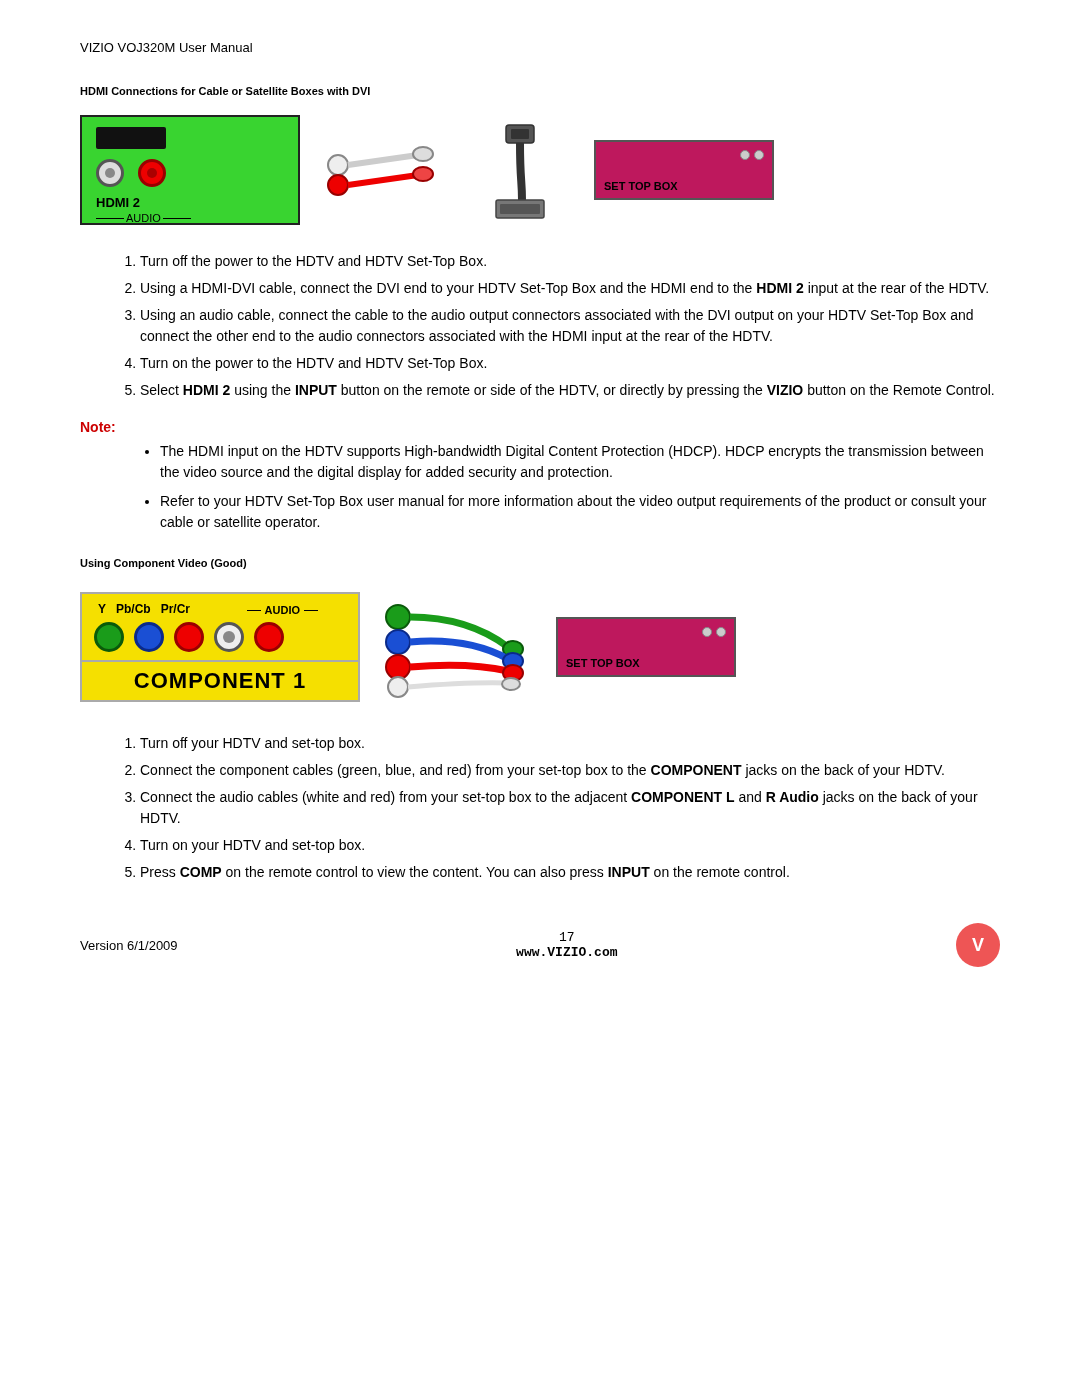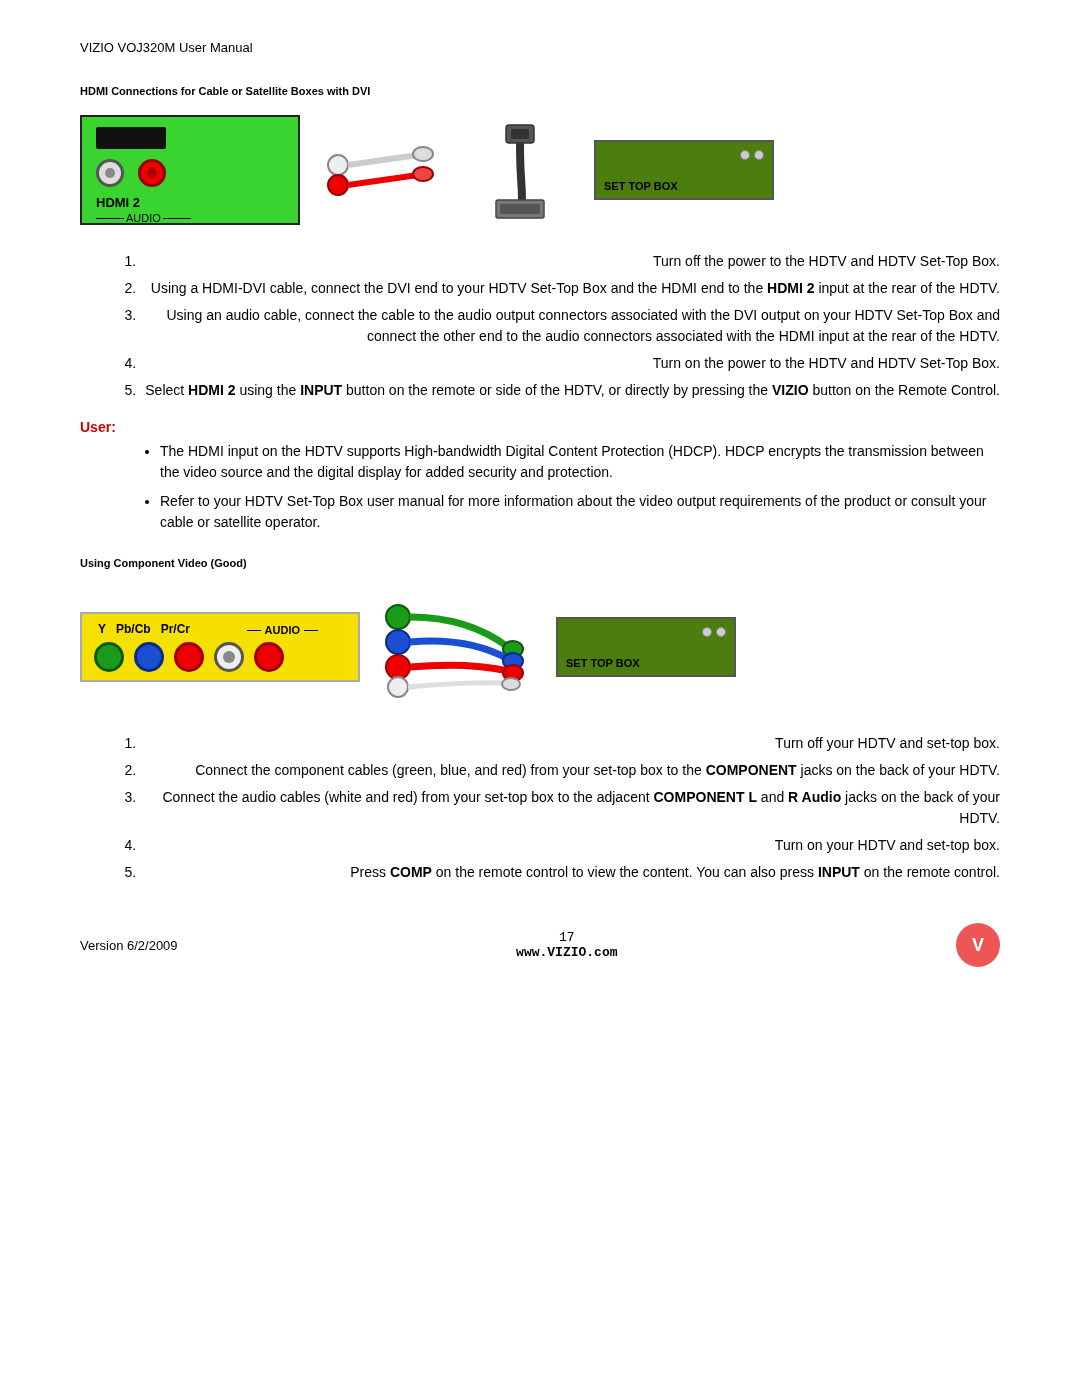--- a/index.html
+++ b/index.html
@@ -86,21 +86,21 @@
     }
     
     .dvi-area {
       width: 110px;
       height: 100px;
       flex-shrink: 0;
     }
     
     .set-top-box {
       border: 2px solid #555;
-      background: #4d7c0f;
+      background: #be185d;
       width: 180px;
       height: 60px;
       display: flex;
       flex-direction: column;
       justify-content: flex-end;
       padding: 6px 8px;
       position: relative;
       flex-shrink: 0;
     }
     .stb-buttons {
@@ -118,21 +118,20 @@
       background: #ccc;
     }
     .stb-label {
       font-size: 11px;
       font-weight: bold;
       color: #000;
     }
     
     .instructions {
       margin: 26px 0 18px 0;
-      text-align: right;
     }
     ol {
       margin-left: 60px;
     }
     ol li {
       margin-bottom: 6px;
       line-height: 1.5;
     }
     .note-label {
       color: #c00;
@@ -295,21 +294,21 @@
 <div class="instructions">
   <ol>
     <li><span>Turn off the power to the HDTV and HDTV Set-Top Box.</span></li>
     <li>Using a HDMI-DVI cable, connect the DVI end to your HDTV Set-Top Box and the HDMI end to the <strong>HDMI 2</strong> input at the rear of the HDTV.</li>
     <li><span>Using an audio cable, connect the cable to the audio output connectors associated with the DVI output on your HDTV Set-Top Box and connect the other end to the audio connectors associated with the HDMI input at the rear of the HDTV.</span></li>
     <li><span>Turn on the power to the HDTV and HDTV Set-Top Box.</span></li>
     <li>Select <strong>HDMI 2</strong> using the <strong>INPUT</strong> button on the remote or side of the HDTV, or directly by pressing the <strong>VIZIO</strong> button on the Remote Control.</li>
   </ol>
 </div>
 
-<div class="note-label">User:</div>
+<div class="note-label">Note:</div>
 <ul class="note-list">
   <li><span>The HDMI input on the HDTV supports High-bandwidth Digital Content Protection (HDCP). HDCP encrypts the transmission between the video source and the digital display for added security and protection.</span></li>
   <li><span>Refer to your HDTV Set-Top Box user manual for more information about the video output requirements of the product or consult your cable or satellite operator.</span></li>
 </ul>
 
 <div class="section-title">Using Component Video (Good)</div>
 
 <div class="diagram-row">
 
   <div class="component-panel">
@@ -329,20 +328,21 @@
       <div class="comp-jacks">
         <div class="comp-jack green"></div>
         <div class="comp-jack blue"></div>
         <div class="comp-jack red2"></div>
         <div class="comp-jack white">
           <div style="width:12px;height:12px;border-radius:50%;background:#888;margin:6px auto;"></div>
         </div>
         <div class="comp-jack red3"></div>
       </div>
     </div>
+    <div class="component-bottom">COMPONENT 1</div>
   </div>
 
   <div style="width:160px;height:120px;flex-shrink:0;">
     <svg width="160" height="120" viewBox="0 0 160 120">
 
       <ellipse cx="20" cy="30" rx="12" ry="12" fill="#1a9c1a" stroke="#0a5a0a" stroke-width="2"></ellipse>
       <path d="M32 30 Q90 30 130 60" stroke="#1a9c1a" stroke-width="7" fill="none"></path>
       <ellipse cx="135" cy="62" rx="10" ry="8" fill="#1a9c1a" stroke="#0a5a0a" stroke-width="2"></ellipse>
 
       <ellipse cx="20" cy="55" rx="12" ry="12" fill="#1a4fd4" stroke="#0a2a8a" stroke-width="2"></ellipse>
@@ -372,21 +372,21 @@
   <ol>
     <li><span>Turn off your HDTV and set-top box.</span></li>
     <li>Connect the component cables (green, blue, and red) from your set-top box to the <strong>COMPONENT</strong> jacks on the back of your HDTV.</li>
     <li>Connect the audio cables (white and red) from your set-top box to the adjacent <strong>COMPONENT L</strong> and <strong>R Audio</strong> jacks on the back of your HDTV.</li>
     <li><span>Turn on your HDTV and set-top box.</span></li>
     <li>Press <strong>COMP</strong> on the remote control to view the content. You can also press <strong>INPUT</strong> on the remote control.</li>
   </ol>
 </div>
 
 <div class="page-footer">
-  <span>Version 6/2/2009</span>
+  <span>Version 6/1/2009</span>
   <div class="footer-center">
     <div>17</div>
     <div><strong>www.VIZIO.com</strong></div>
   </div>
   <div class="vizio-logo">
     <span>V</span>
   </div>
 </div>
 
 </body></html>

